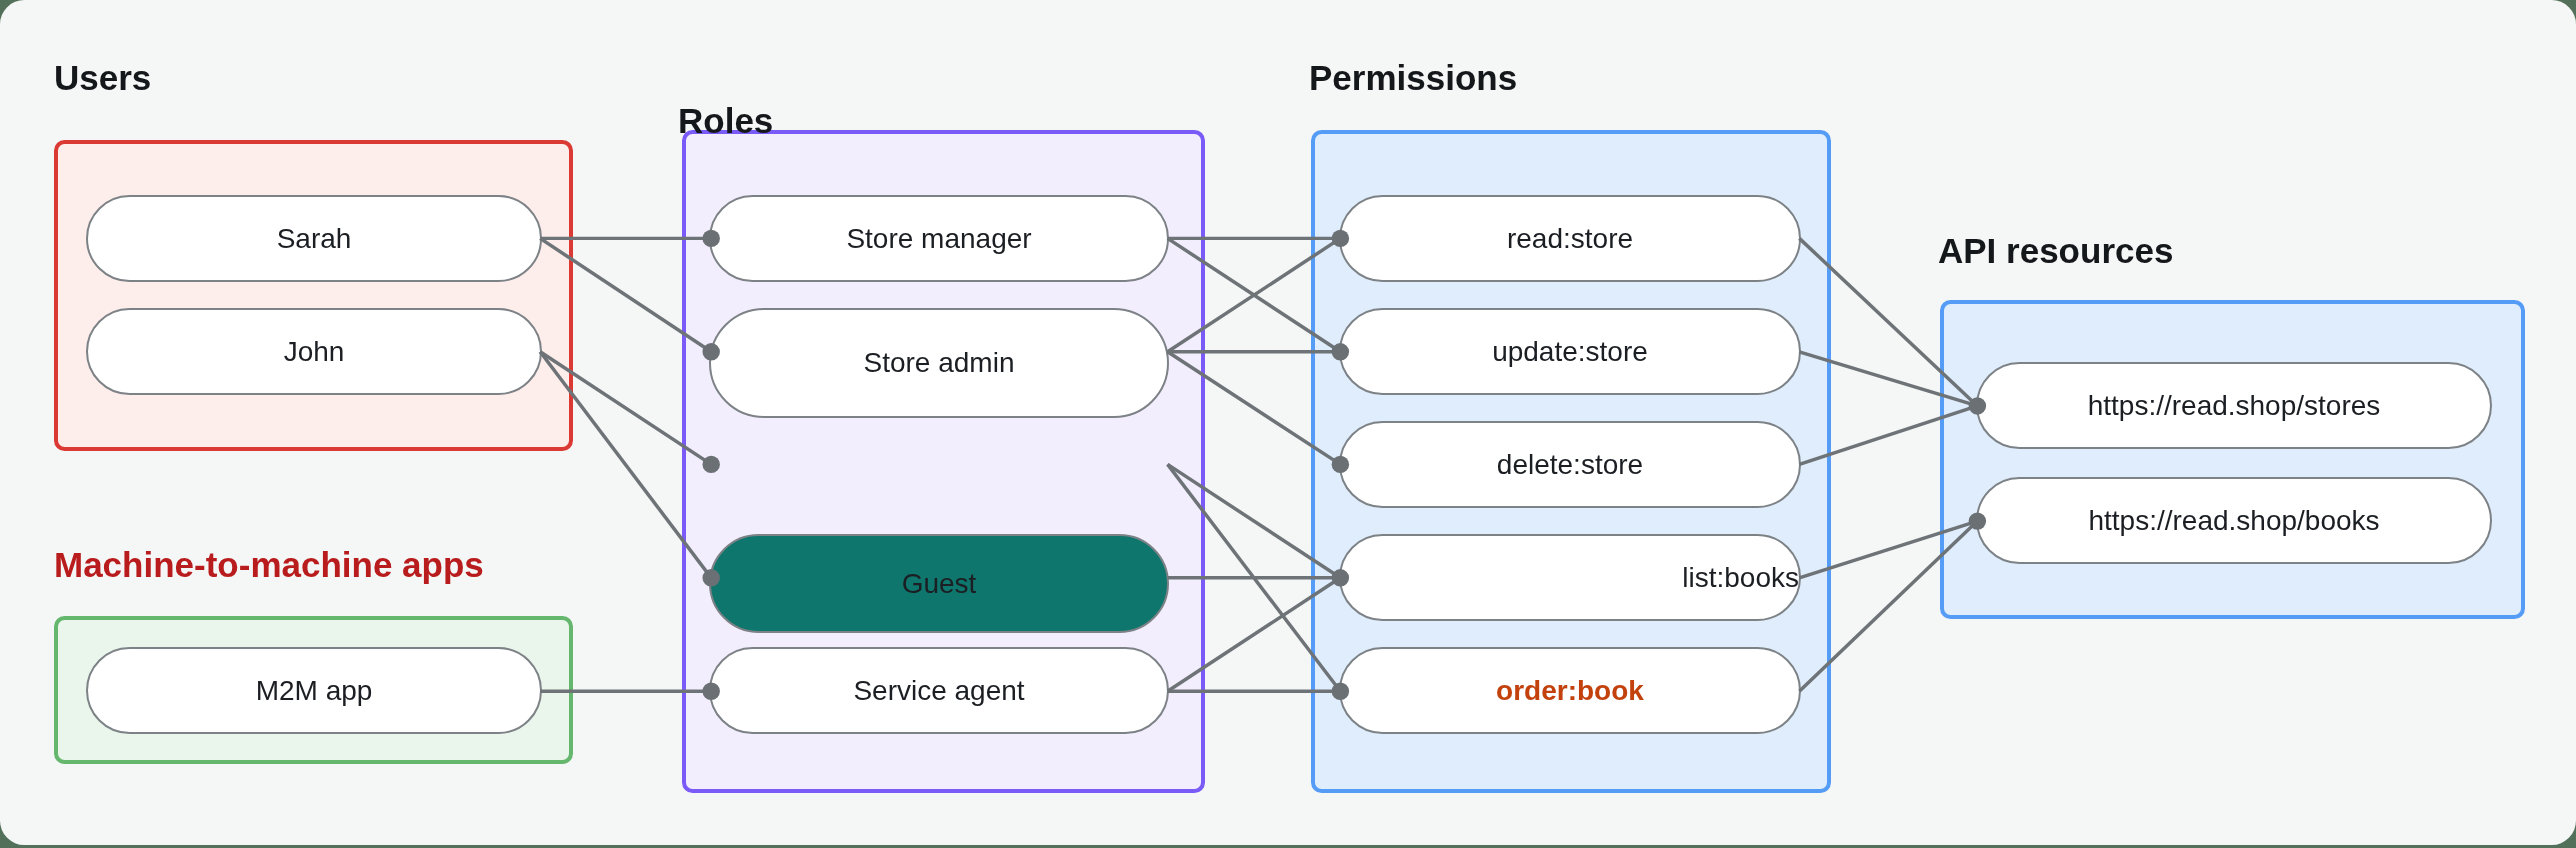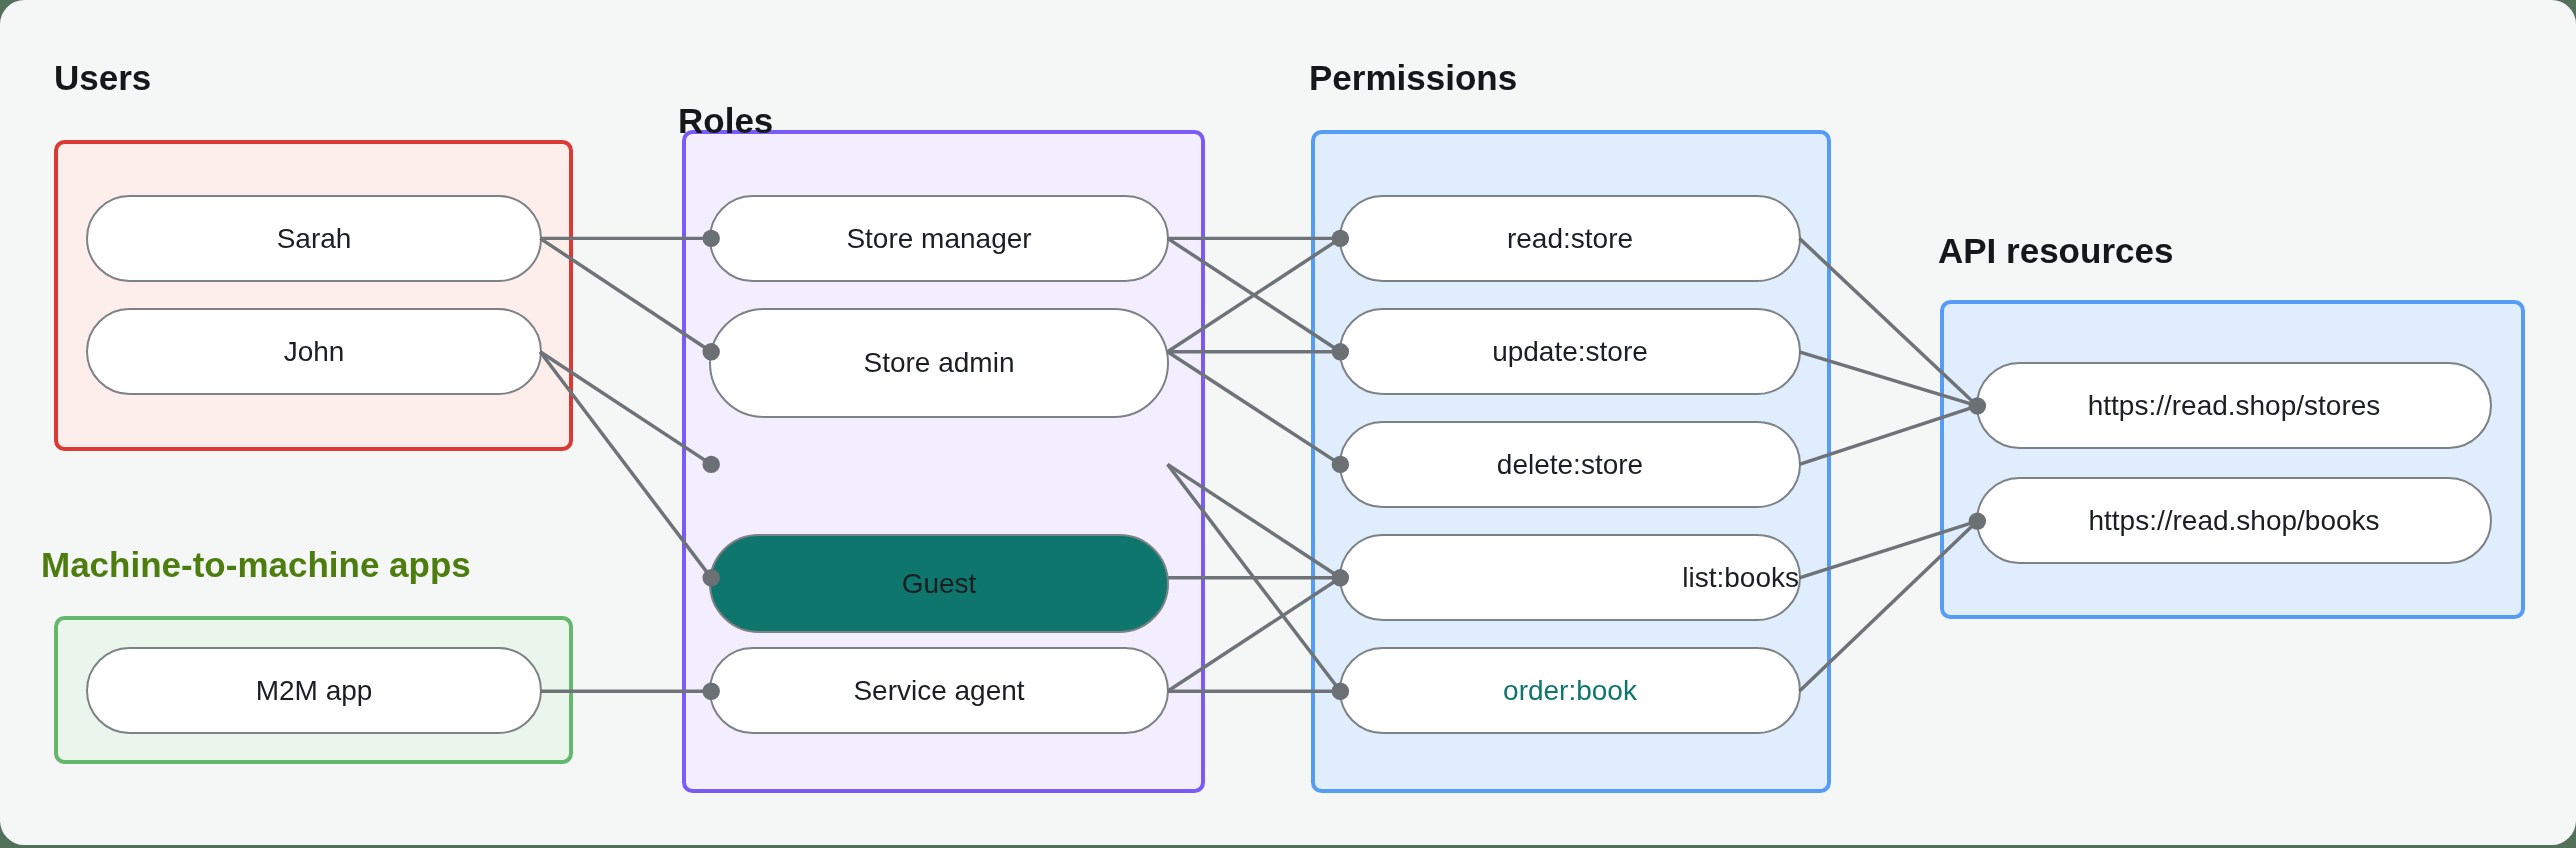--- a/index.html
+++ b/index.html
@@ -68,21 +68,21 @@
 
 <div class="stage" style="background: rgb(245, 246, 246);">
 
   <div class="gbox" id="box-users" style="left: 54px; top: 140px; width: 519px; height: 311px; border-color: rgb(218, 58, 51); background: rgb(253, 237, 235);"></div>
   <div class="gbox" id="box-m2m" style="left: 54px; top: 616px; width: 519px; height: 148px; border-color: rgb(100, 183, 109); background: rgb(234, 246, 235);"></div>
   <div class="gbox" id="box-roles" style="left: 682px; top: 130px; width: 523px; height: 663px; border-color: rgb(122, 91, 247); background: rgb(243, 238, 254);"></div>
   <div class="gbox" id="box-permissions" style="left: 1311px; top: 130px; width: 520px; height: 663px; border-color: rgb(85, 156, 246); background: rgb(223, 237, 252);"></div>
   <div class="gbox" id="box-api" style="left: 1940px; top: 300px; width: 585px; height: 319px; border-color: rgb(85, 156, 246); background: rgb(223, 237, 252);"></div>
 
   <div class="glabel" id="label-users" style="left: 54px; top: 59px; color: rgb(21, 24, 27);">Users</div>
-  <div class="glabel" id="label-m2m" style="left: 41px; top: 546px; color: #4d7c0f;">Machine-to-machine apps</div>
+  <div class="glabel" id="label-m2m" style="left: 54px; top: 546px; color: #b91c1c;">Machine-to-machine apps</div>
   <div class="glabel" id="label-roles" style="left: 678px; top: 59px; color: rgb(21, 24, 27); margin-top: 43px;">Roles</div>
   <div class="glabel" id="label-permissions" style="left: 1309px; top: 59px; color: rgb(21, 24, 27);">Permissions</div>
   <div class="glabel" id="label-api" style="left: 1938px; top: 232px; color: rgb(21, 24, 27); text-align: center;">API resources</div>
 
   <svg id="edge-layer" viewBox="0 0 2952 968">
       <line x1="619" y1="273" x2="815" y2="273" stroke="#6e7377" stroke-width="4"></line>
       <line x1="619" y1="273" x2="815" y2="403" stroke="#6e7377" stroke-width="4"></line>
       <line x1="619" y1="403" x2="815" y2="532" stroke="#6e7377" stroke-width="4"></line>
       <line x1="619" y1="403" x2="815" y2="662" stroke="#6e7377" stroke-width="4"></line>
       <line x1="619" y1="792" x2="815" y2="792" stroke="#6e7377" stroke-width="4"></line>
@@ -141,21 +141,21 @@
     <div class="pill" style="left: 1339px; top: 308px; width: 462px; height: 87px; background: rgb(255, 255, 255); border-color: rgb(125, 130, 134);">
       <span style="color: rgb(27, 30, 34);">update:store</span>
     </div>
     <div class="pill" style="left: 1339px; top: 421px; width: 462px; height: 87px; background: rgb(255, 255, 255); border-color: rgb(125, 130, 134);">
       <span style="color: rgb(27, 30, 34);">delete:store</span>
     </div>
     <div class="pill" style="left: 1339px; top: 534px; width: 462px; height: 87px; background: rgb(255, 255, 255); border-color: rgb(125, 130, 134); justify-content: flex-end;">
       <span style="color: rgb(27, 30, 34);">list:books</span>
     </div>
     <div class="pill" style="left: 1339px; top: 647px; width: 462px; height: 87px; background: rgb(255, 255, 255); border-color: rgb(125, 130, 134);">
-      <span style="color: #0f766e;">order:book</span>
+      <span style="color: #c2410c; font-weight: bold;">order:book</span>
     </div>
     <div class="pill" style="left: 1976px; top: 362px; width: 516px; height: 87px; background: rgb(255, 255, 255); border-color: rgb(125, 130, 134);">
       <span style="color: rgb(27, 30, 34);">https://read.shop/stores</span>
     </div>
     <div class="pill" style="left: 1976px; top: 477px; width: 516px; height: 87px; background: rgb(255, 255, 255); border-color: rgb(125, 130, 134);">
       <span style="color: rgb(27, 30, 34);">https://read.shop/books</span>
     </div>
   </div>
 
 

